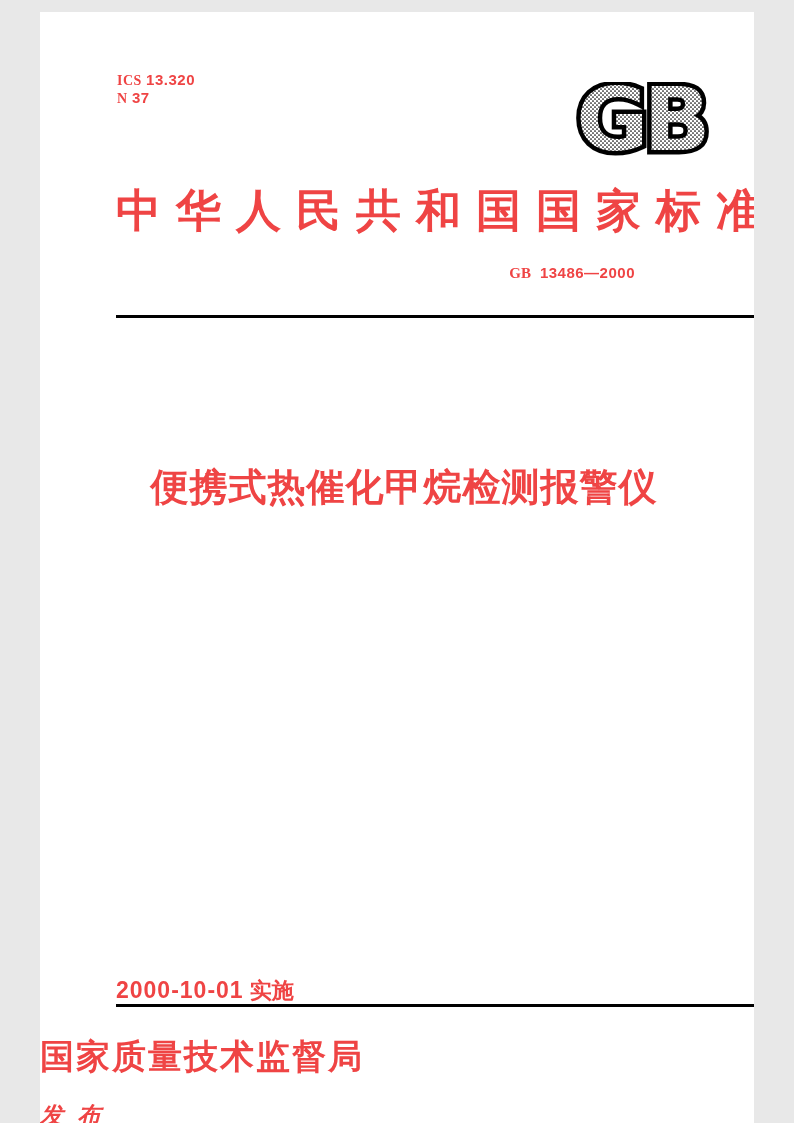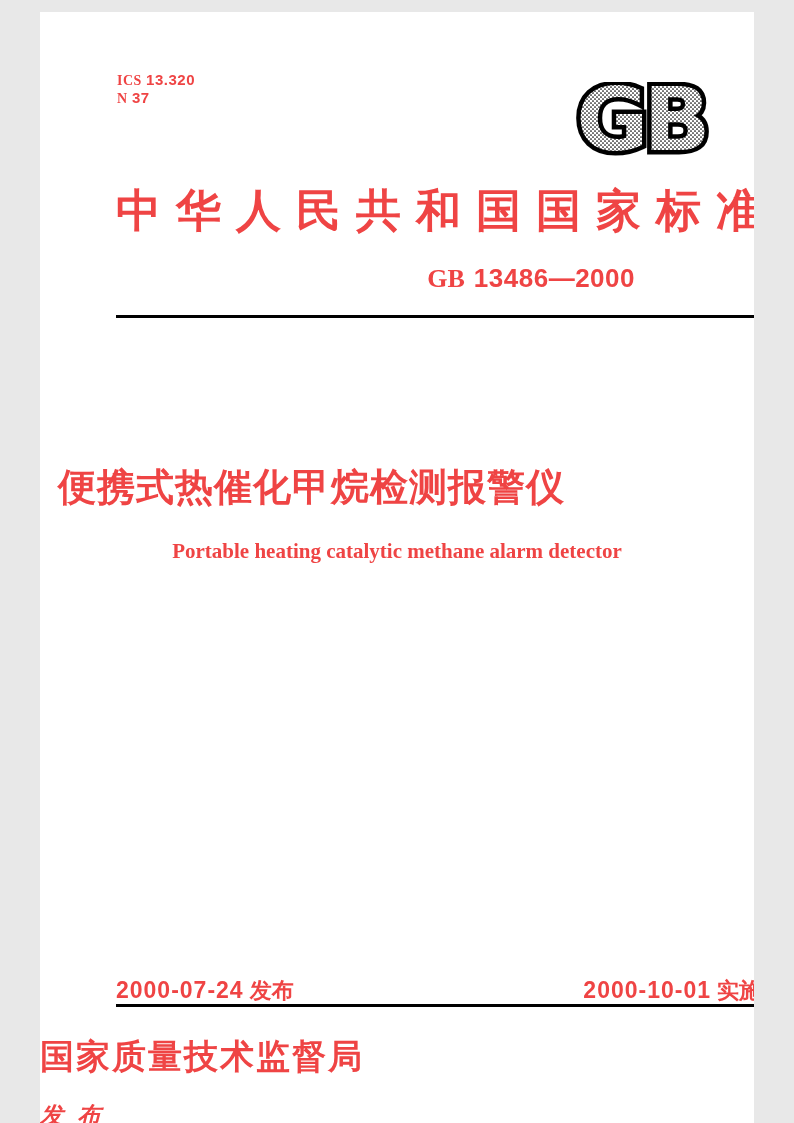--- a/index.html
+++ b/index.html
@@ -54,23 +54,23 @@
     justify-content: space-between;
     font-size: 45px;
     line-height: 50px;
     font-weight: bold;
     font-family: "Liberation Serif", "DejaVu Serif", serif;
   }
 
   
   .std-number {
     position: absolute;
-    top: 253px;
+    top: 247px;
     right: 119px;
-    font-size: 26px;
+    font-size: 15px;
     line-height: 27px;
     font-weight: bold;
     white-space: nowrap;
   }
   .std-number .num-prefix {
     font-family: "Liberation Serif", serif;
     margin-right: 9px;
   }
   .std-number .num-value {
     font-family: "Liberation Sans", "DejaVu Sans", sans-serif;
@@ -84,24 +84,24 @@
     width: 645px;
     height: 2.5px;
     background: #000;
   }
   .rule-top { top: 303px; }
   .rule-bottom { top: 992px; }
 
   
   .doc-title-zh {
     position: absolute;
-    left: 18px;
+    left: 7px;
     top: 452px;
     width: 100%;
-    text-align: left;
+    text-align: center;
     font-family: "Liberation Sans", "DejaVu Sans", sans-serif;
     font-size: 38px;
     line-height: 46px;
     font-weight: bold;
     letter-spacing: 1px;
   }
   .doc-title-en {
     position: absolute;
     left: 0;
     top: 527px;
@@ -208,26 +208,22 @@
       <span>准</span>
     </div>
 
   <div class="std-number">
     <span class="num-prefix">GB</span><span class="num-value">13486—2000</span>
   </div>
 
   <div class="rule rule-top"></div>
 
   <div class="doc-title-zh">便携式热催化甲烷检测报警仪</div>
-  <div class="doc-title-en">Portable heating catalytic methane alarm detector</div>
 
   <div class="dates-row">
-    <div class="date-item">
-      <span class="date-value">2000-07-24</span><span class="date-label">发布</span>
-    </div>
     <div class="date-item">
       <span class="date-value">2000-10-01</span><span class="date-label">实施</span>
     </div>
   </div>
 
   <div class="rule rule-bottom"></div>
 
   <div class="issuer-row">
     <span class="issuer-name">国家质量技术监督局</span>
     <span class="issuer-action">发 布</span>

